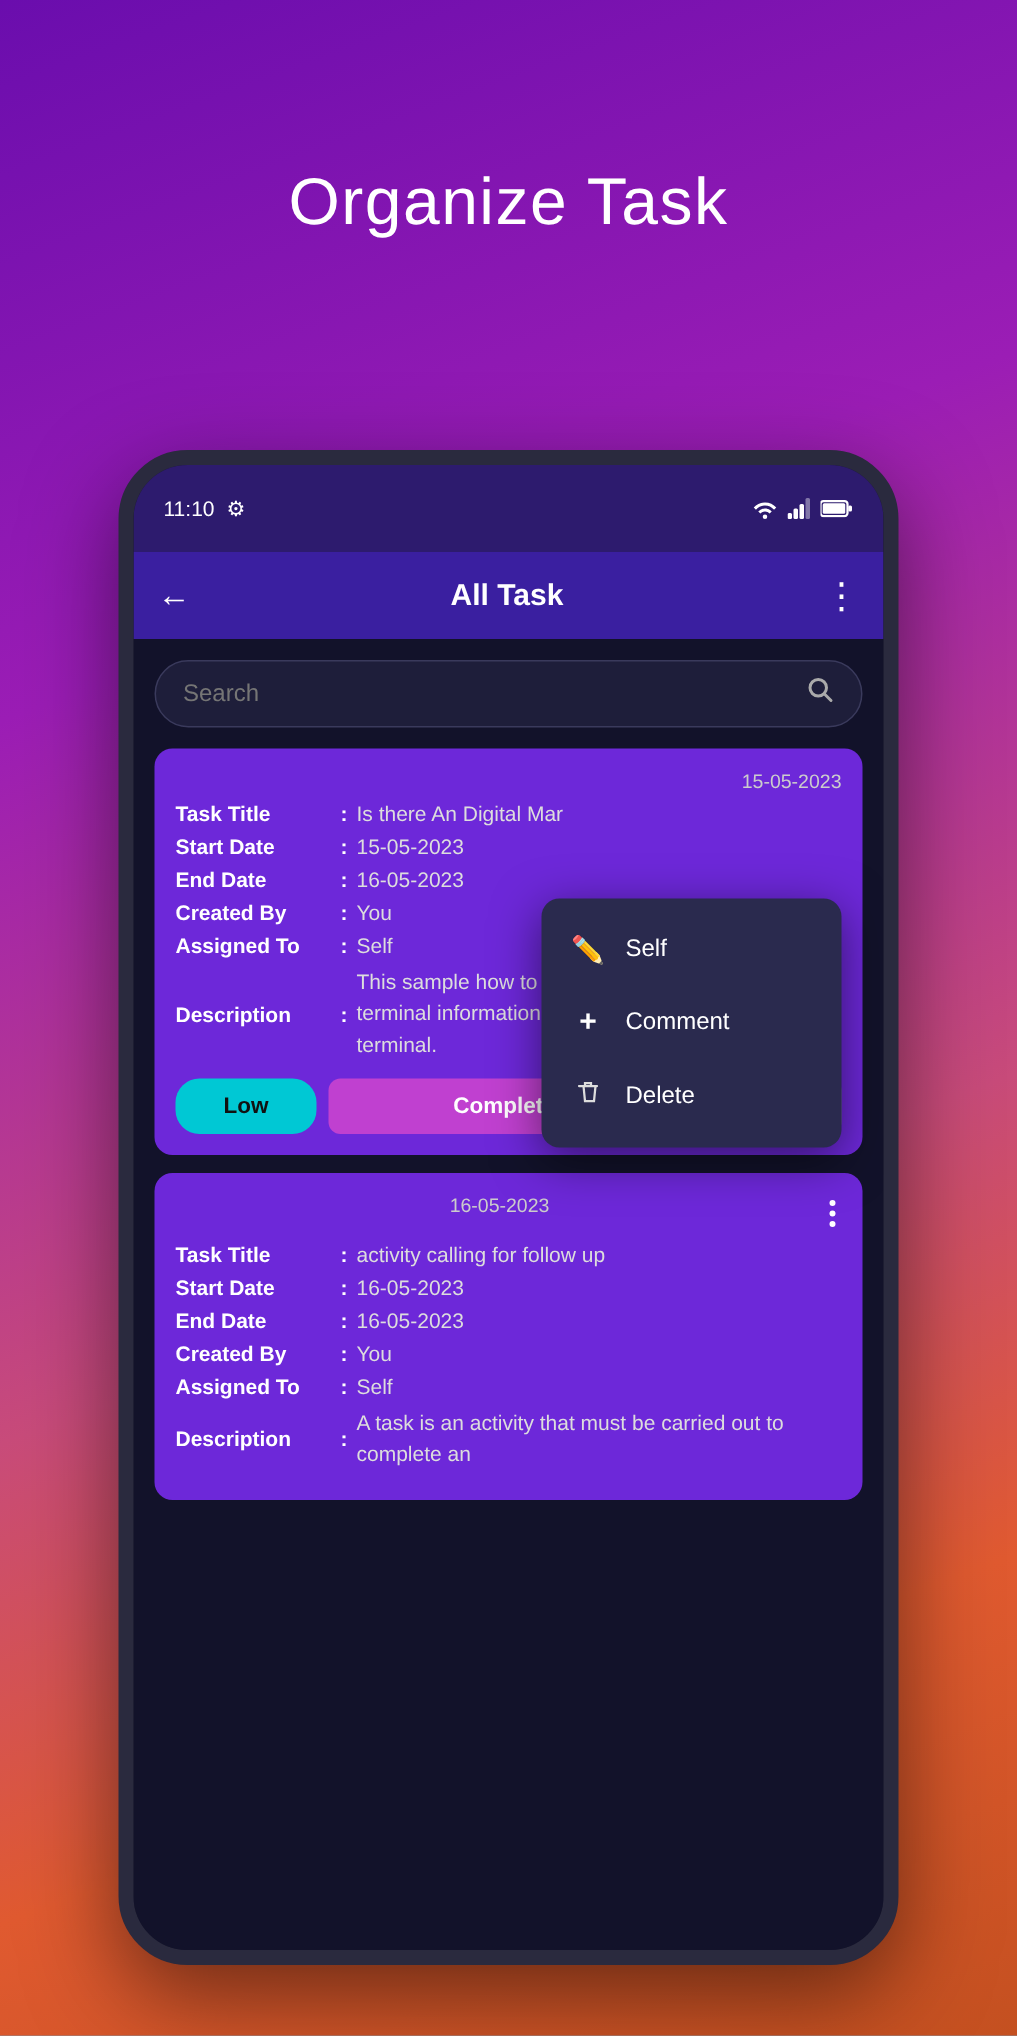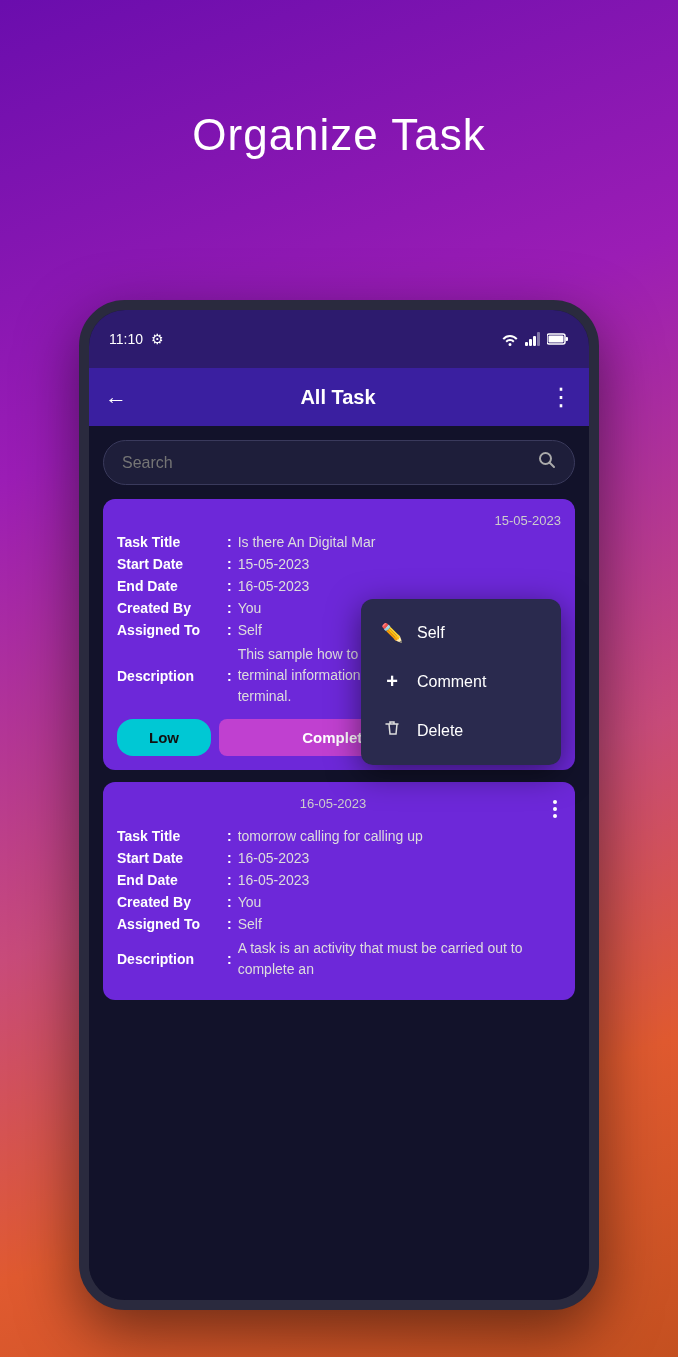--- a/index.html
+++ b/index.html
@@ -373,21 +373,21 @@
         <div class="three-dots">
           <span></span>
             <span></span>
             <span></span>
         </div>
       </div>
 
       <div class="task-row">
         <span class="task-label">Task Title</span>
         <span class="task-colon">:</span>
-        <span class="task-value">tomorrow calling for calling up</span>
+        <span class="task-value">activity calling for follow up</span>
       </div>
 
       <div class="task-row">
         <span class="task-label">Start Date</span>
         <span class="task-colon">:</span>
         <span class="task-value">16-05-2023</span>
       </div>
 
       <div class="task-row">
         <span class="task-label">End Date</span>

